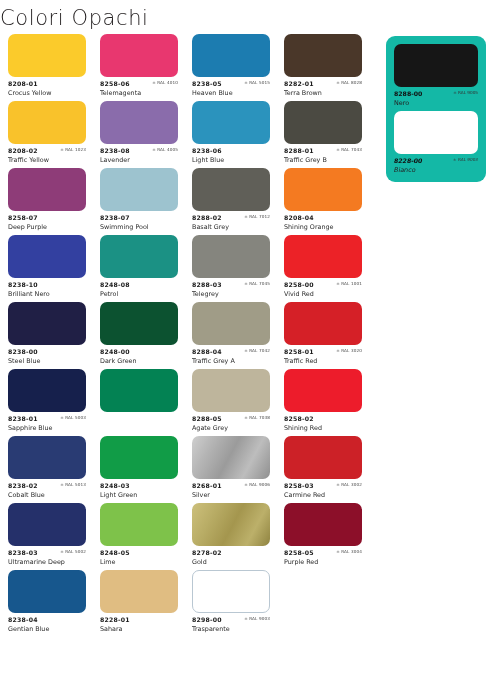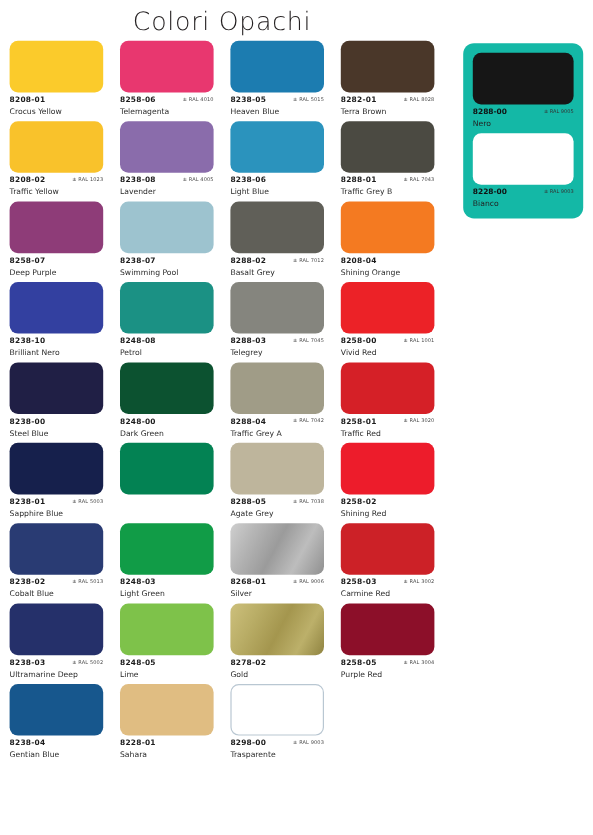--- a/index.html
+++ b/index.html
@@ -13,21 +13,20 @@
     position: relative;
     font-family: "Liberation Sans", sans-serif;
     overflow: hidden;
   }
 
   #page-title {
     position: absolute;
     top: 6px;
     left: 0;
     width: 370px;
-    text-align: center;
     font-size: 21px;
     font-weight: 300;
     letter-spacing: 0.6px;
     color: #231f20;
     font-family: "DejaVu Sans", sans-serif;
   }
 
   
   #swatch-grid {
     position: absolute;
@@ -401,21 +400,21 @@
 
 <div id="neutral-panel" style="background: #14b8a6;">
     <div class="neutral-cell" style="top: 8px;">
       <div class="neutral-chip" style="background: rgb(22, 22, 22);"></div>
       <div class="neutral-meta">
         <div class="neutral-code">8288-00</div>
         <div class="neutral-name">Nero</div>
         <div class="neutral-ral">± RAL 9005</div>
       </div>
     </div>
-    <div class="neutral-cell" style="top: 75px;">
+    <div class="neutral-cell" style="top: 75px; font-style: italic;">
       <div class="neutral-chip" style="background: rgb(255, 255, 255);"></div>
       <div class="neutral-meta">
         <div class="neutral-code">8228-00</div>
         <div class="neutral-name">Bianco</div>
         <div class="neutral-ral">± RAL 9003</div>
       </div>
     </div>
   </div>
 
 </body></html>

